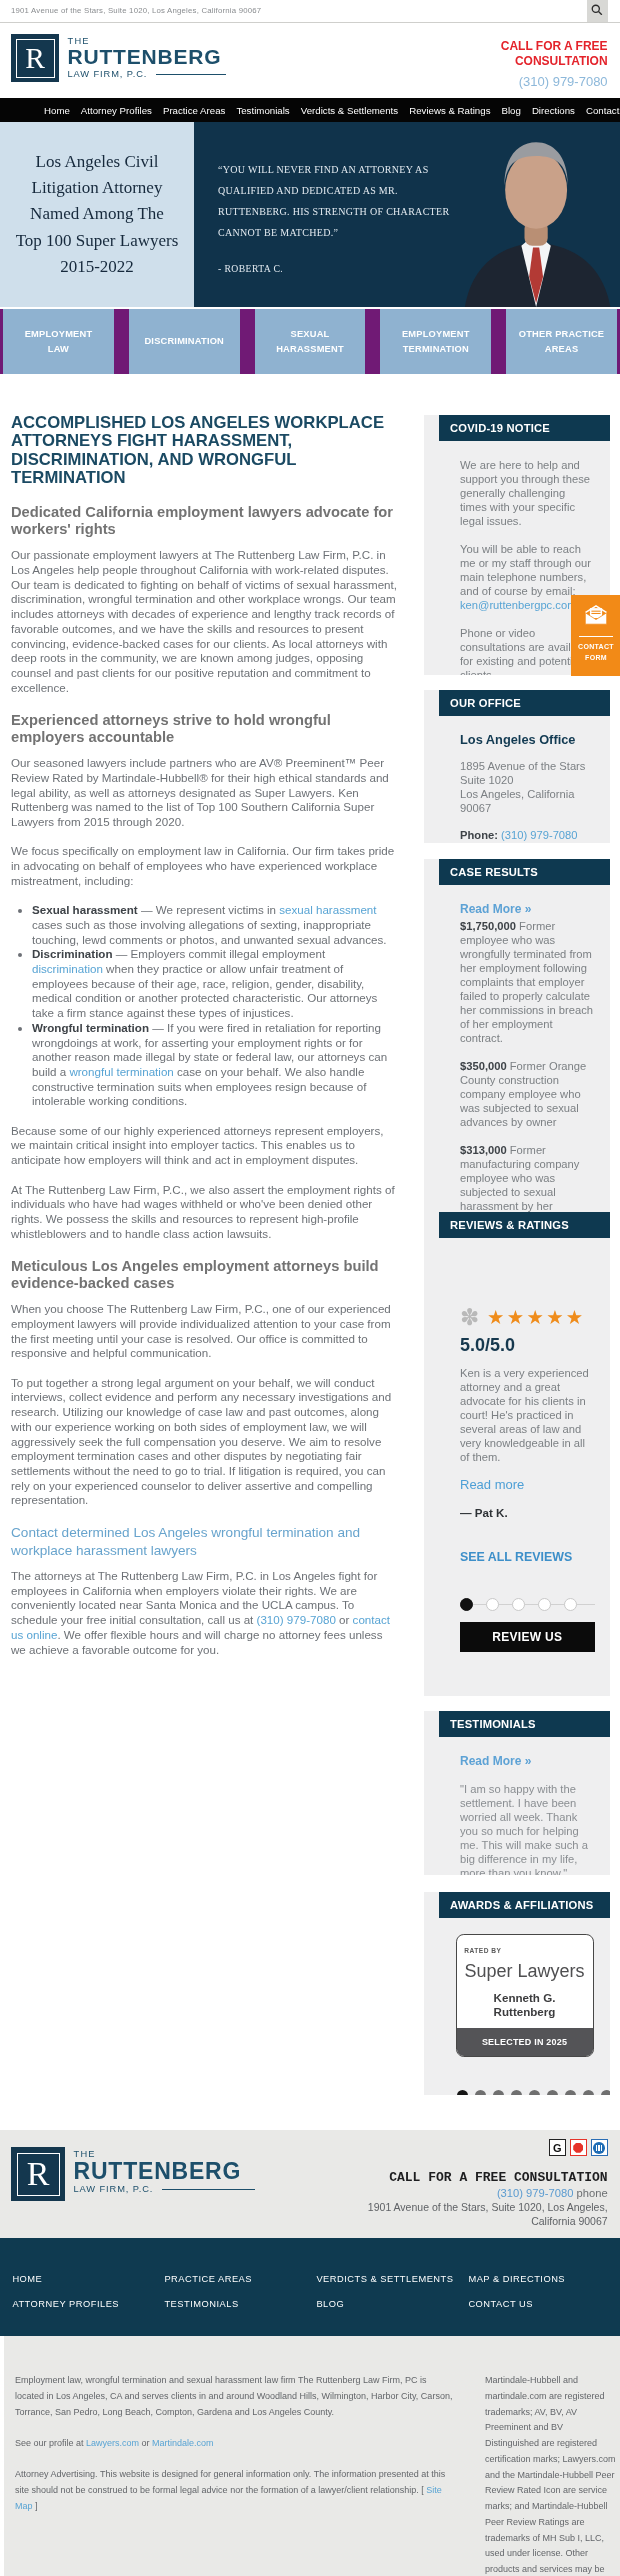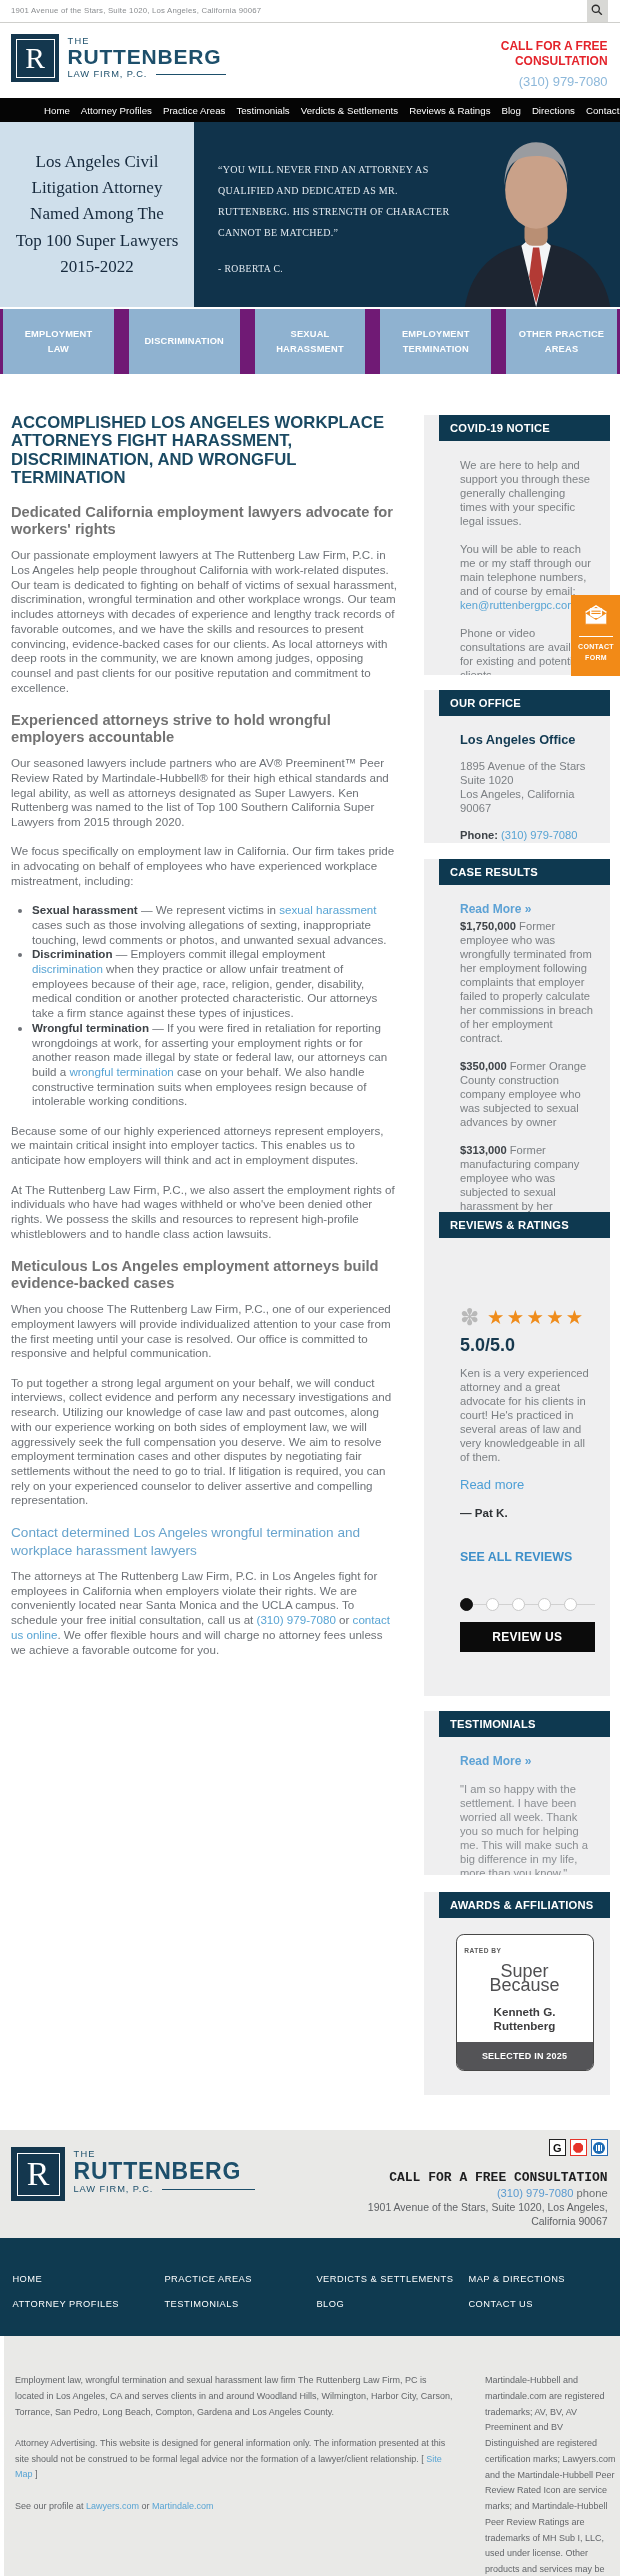--- a/index.html
+++ b/index.html
@@ -298,21 +298,21 @@
       <p class="testi-quote" style="margin-top:11px;">"I am so happy with the settlement. I have been worried all week. Thank you so much for helping me. This will make such a big difference in my life, more than you know."</p>
     </div>
   </div>
 
   <div class="sbox" style="top:1477px; height:203px;">
     <div class="sbox-header">AWARDS &amp; AFFILIATIONS</div>
     <div class="sbox-body" style="padding:11px 14px 15.5px;">
       <div class="badge">
         <div class="badge-top">
           <div class="rated-by">RATED BY</div>
-          <div class="sl-brand">Super Because</div>
+          <div class="sl-brand">Super Lawyers</div>
           <div class="kgr">Kenneth G. Ruttenberg</div>
         </div>
         <div class="badge-band">SELECTED IN 2025</div>
       </div>
       <div class="adots">
         <span class="adot active"></span>
         <span class="adot"></span>
         <span class="adot"></span>
         <span class="adot"></span>
         <span class="adot"></span>
@@ -390,21 +390,21 @@
   </div>
   <div class="fn-col">
     <a class="fn-link">MAP &amp; DIRECTIONS</a>
     <a class="fn-link">CONTACT US</a>
   </div>
 </div>
 
 <div id="footer-bottom">
   <div class="fb-left">
     <p>Employment law, wrongful termination and sexual harassment law firm The Ruttenberg Law Firm, PC is located in Los Angeles, CA and serves clients in and around Woodland Hills, Wilmington, Harbor City, Carson, Torrance, San Pedro, Long Beach, Compton, Gardena and Los Angeles County.</p>
+    <p><span>See our profile at </span><a class="blue">Lawyers.com</a><span> or </span><a class="blue">Martindale.com</a></p>
     <p><span>Attorney Advertising. This website is designed for general information only. The information presented at this site should not be construed to be formal legal advice nor the formation of a lawyer/client relationship. [ </span><a class="blue">Site Map</a><span> ]</span></p>
-    <p><span>See our profile at </span><a class="blue">Lawyers.com</a><span> or </span><a class="blue">Martindale.com</a></p>
   </div>
   <div class="fb-right">
     <div>Martindale-Hubbell and martindale.com are registered trademarks; AV, BV, AV Preeminent and BV Distinguished are registered certification marks; Lawyers.com and the Martindale-Hubbell Peer Review Rated Icon are service marks; and Martindale-Hubbell Peer Review Ratings are trademarks of MH Sub I, LLC, used under license. Other products and services may be trademarks or registered trademarks of their respective companies. Copyright © 2025 MH Sub I, LLC. All rights reserved.</div>
 
   </div>
 </div>
 
 
 </body></html>

